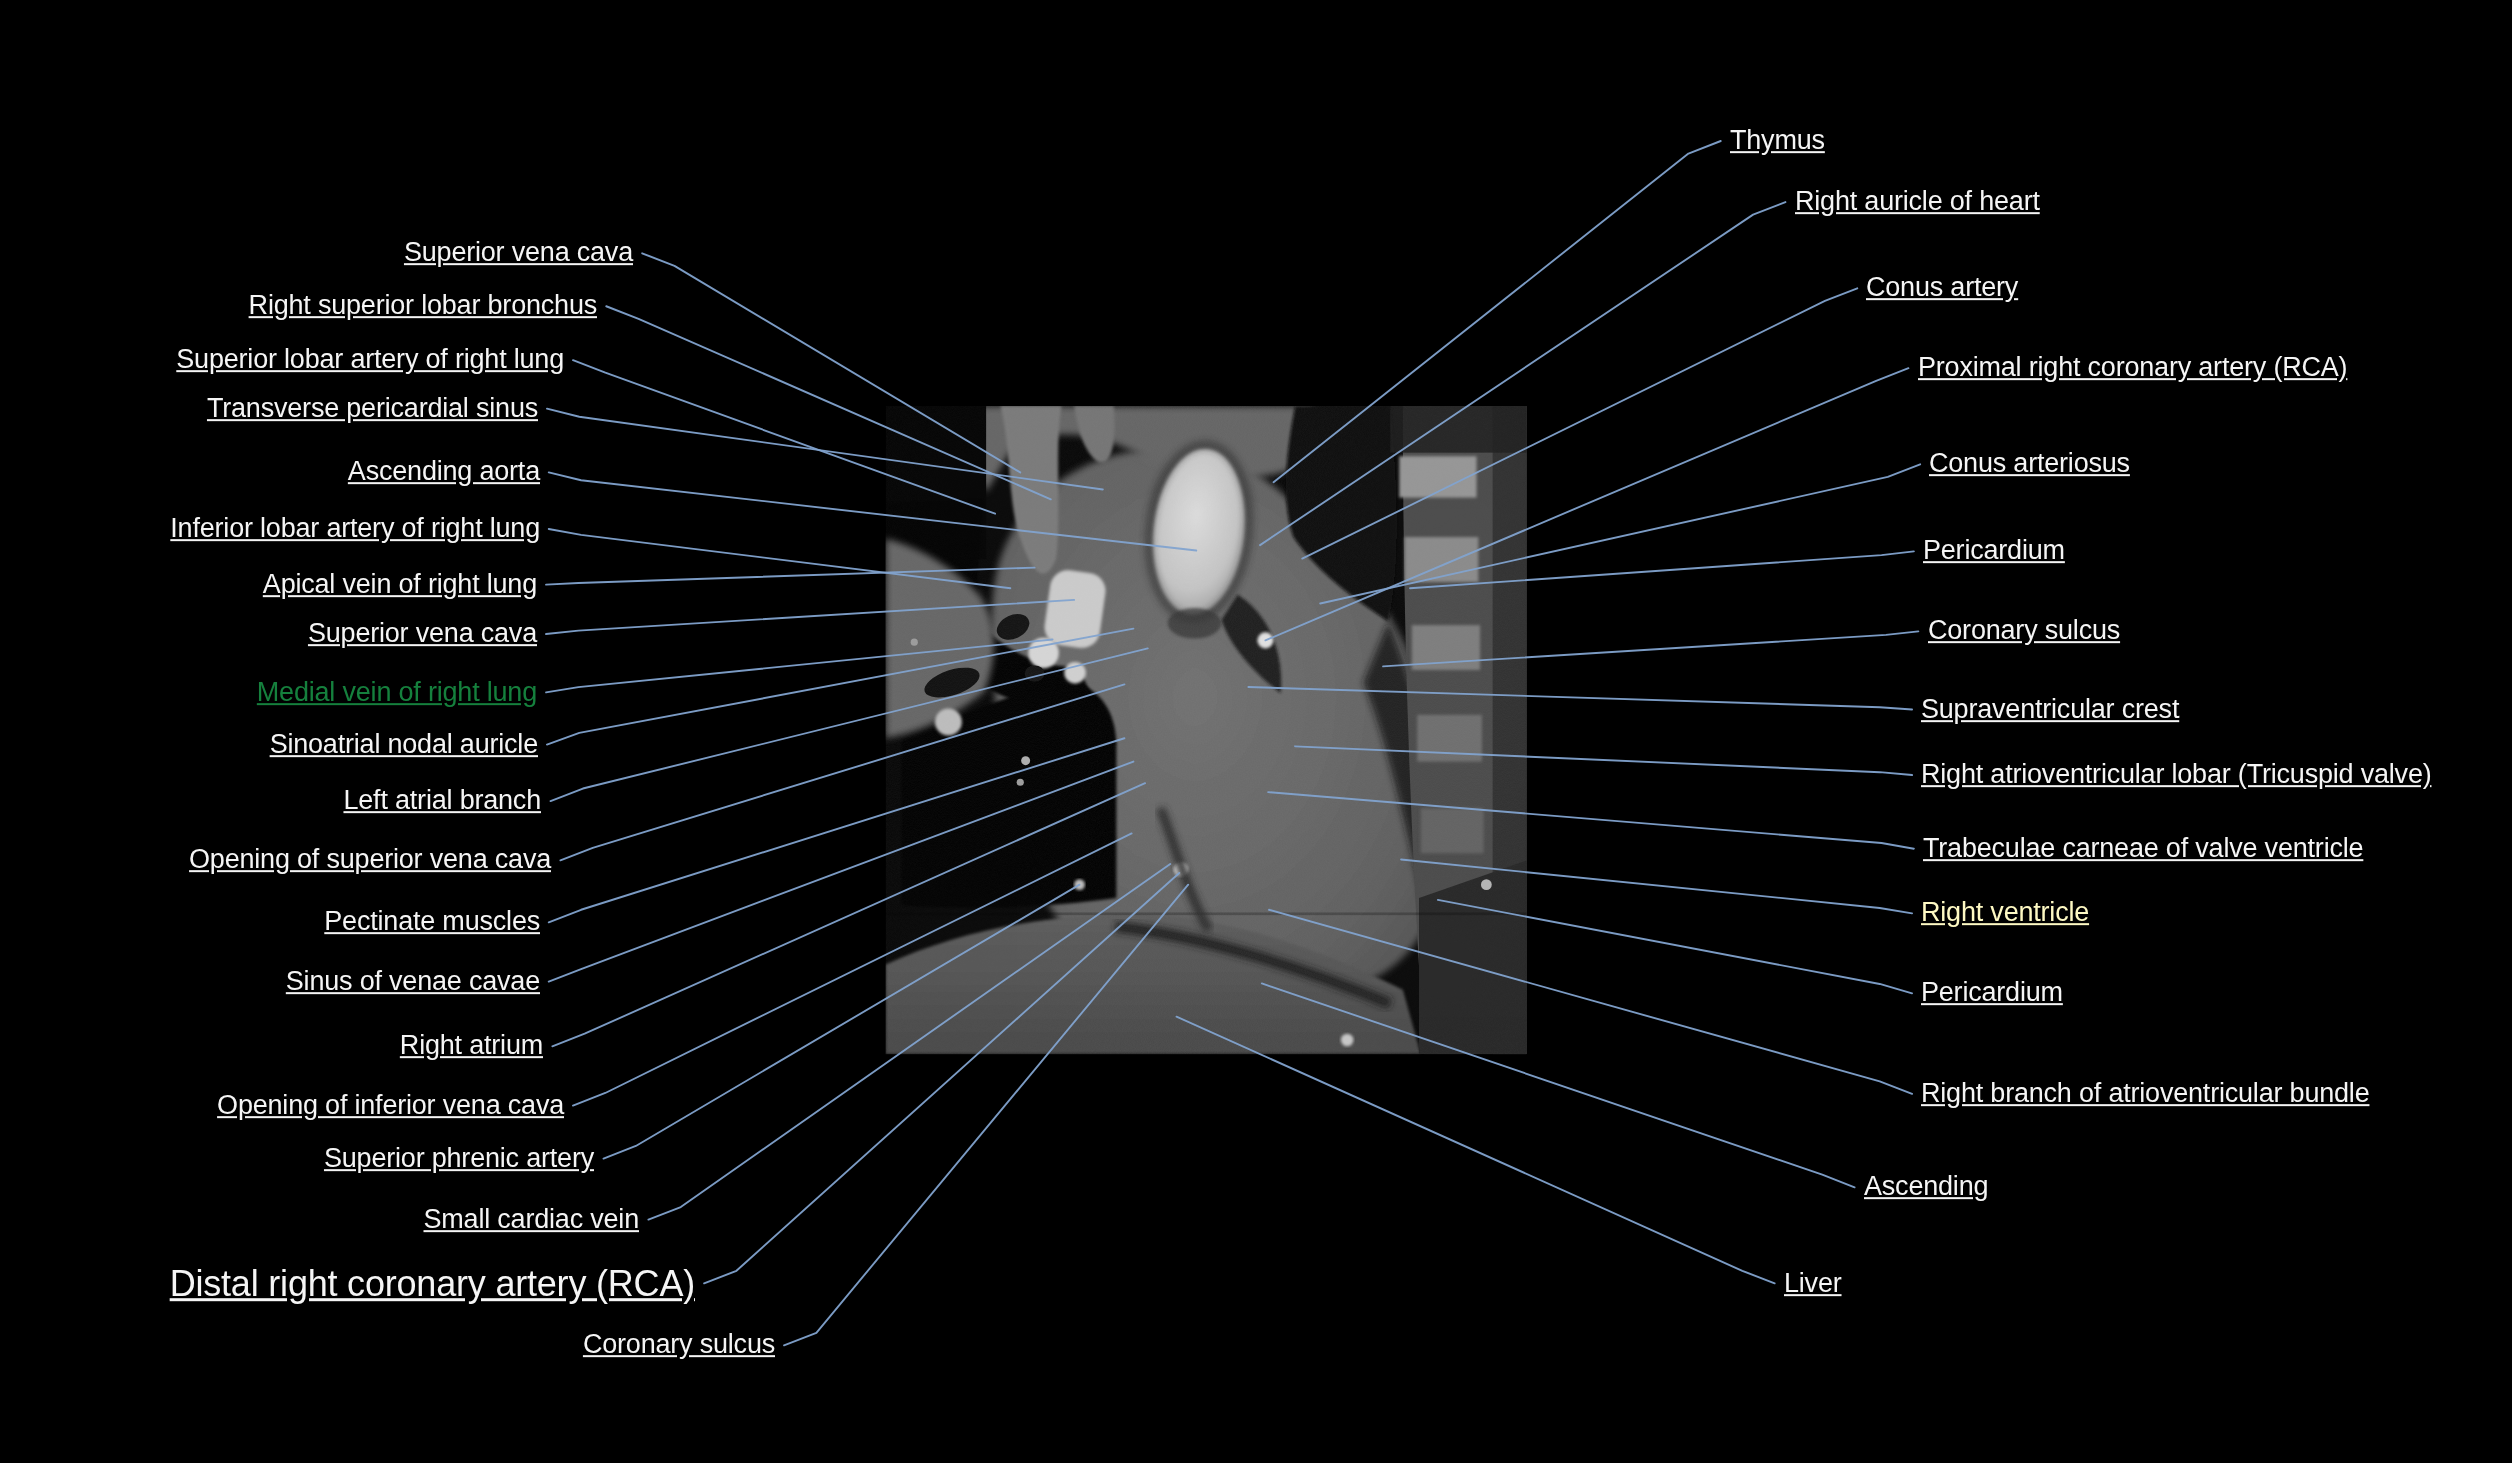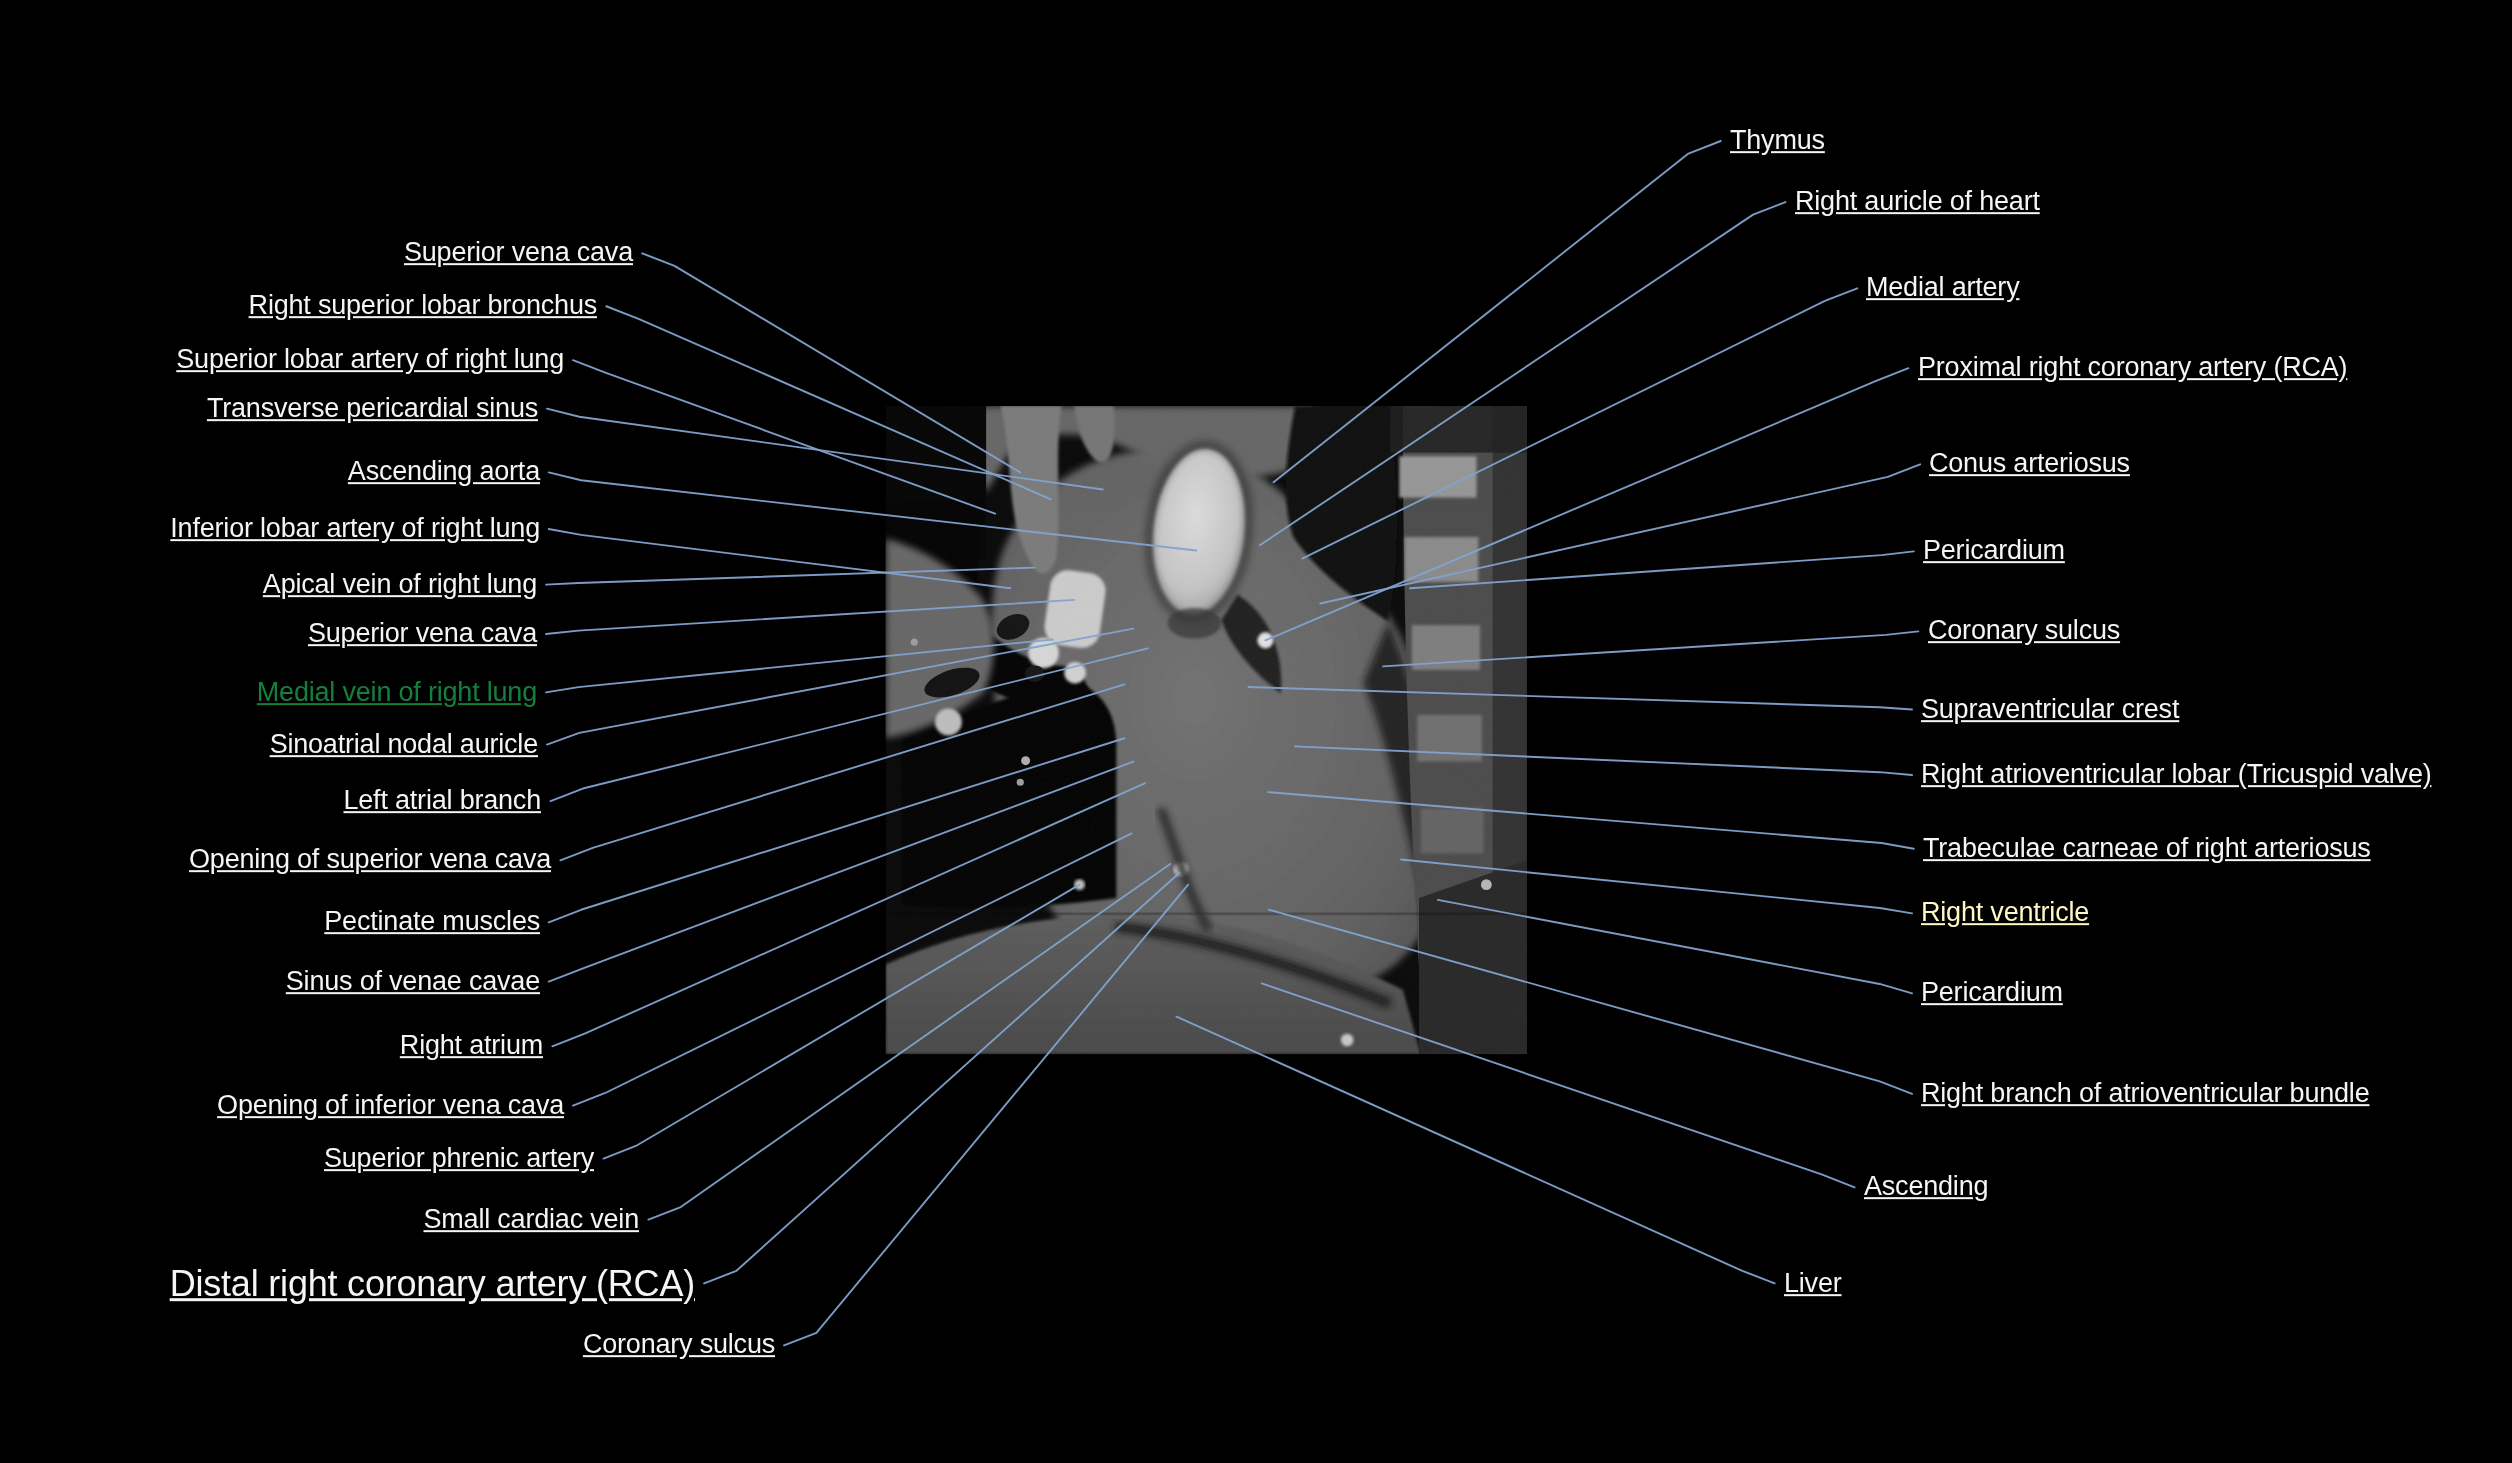--- a/index.html
+++ b/index.html
@@ -187,28 +187,28 @@
       <div class="label left" style="color: rgb(245, 245, 245); font-size: 27px; right: 1972px; top: 922px;">Pectinate muscles</div>
       <div class="label left" style="color: rgb(245, 245, 245); font-size: 27px; right: 1972px; top: 982px;">Sinus of venae cavae</div>
       <div class="label left" style="color: rgb(245, 245, 245); font-size: 27px; right: 1969px; top: 1046px;">Right atrium</div>
       <div class="label left" style="color: rgb(245, 245, 245); font-size: 27px; right: 1948px; top: 1106px;">Opening of inferior vena cava</div>
       <div class="label left" style="color: rgb(245, 245, 245); font-size: 27px; right: 1918px; top: 1159px;">Superior phrenic artery</div>
       <div class="label left" style="color: rgb(245, 245, 245); font-size: 27px; right: 1873px; top: 1220px;">Small cardiac vein</div>
       <div class="label left" style="color: rgb(245, 245, 245); font-size: 36px; right: 1817px; top: 1284px;">Distal right coronary artery (RCA)</div>
       <div class="label left" style="color: rgb(245, 245, 245); font-size: 27px; right: 1737px; top: 1345px;">Coronary sulcus</div>
       <div class="label right" style="color: rgb(245, 245, 245); font-size: 27px; left: 1730px; top: 141px;">Thymus</div>
       <div class="label right" style="color: rgb(245, 245, 245); font-size: 27px; left: 1795px; top: 202px;">Right auricle of heart</div>
-      <div class="label right" style="color: rgb(245, 245, 245); font-size: 27px; left: 1866px; top: 288px;">Medial artery</div>
+      <div class="label right" style="color: rgb(245, 245, 245); font-size: 27px; left: 1866px; top: 288px;">Conus artery</div>
       <div class="label right" style="color: rgb(245, 245, 245); font-size: 27px; left: 1918px; top: 368px;">Proximal right coronary artery (RCA)</div>
       <div class="label right" style="color: rgb(245, 245, 245); font-size: 27px; left: 1929px; top: 464px;">Conus arteriosus</div>
       <div class="label right" style="color: rgb(245, 245, 245); font-size: 27px; left: 1923px; top: 551px;">Pericardium</div>
       <div class="label right" style="color: rgb(245, 245, 245); font-size: 27px; left: 1928px; top: 631px;">Coronary sulcus</div>
       <div class="label right" style="color: rgb(245, 245, 245); font-size: 27px; left: 1921px; top: 710px;">Supraventricular crest</div>
       <div class="label right" style="color: rgb(245, 245, 245); font-size: 27px; left: 1921px; top: 775px;">Right atrioventricular lobar (Tricuspid valve)</div>
-      <div class="label right" style="color: rgb(245, 245, 245); font-size: 27px; left: 1923px; top: 849px;">Trabeculae carneae of right arteriosus</div>
+      <div class="label right" style="color: rgb(245, 245, 245); font-size: 27px; left: 1923px; top: 849px;">Trabeculae carneae of valve ventricle</div>
       <div class="label right" style="color: #fef9c3; font-size: 27px; left: 1921px; top: 913px;">Right ventricle</div>
       <div class="label right" style="color: rgb(245, 245, 245); font-size: 27px; left: 1921px; top: 993px;">Pericardium</div>
       <div class="label right" style="color: rgb(245, 245, 245); font-size: 27px; left: 1921px; top: 1094px;">Right branch of atrioventricular bundle</div>
       <div class="label right" style="color: rgb(245, 245, 245); font-size: 27px; left: 1864px; top: 1187px;">Ascending</div>
       <div class="label right" style="color: rgb(245, 245, 245); font-size: 27px; left: 1784px; top: 1284px;">Liver</div>
     </div>
 </div>
 
 
 </body></html>

